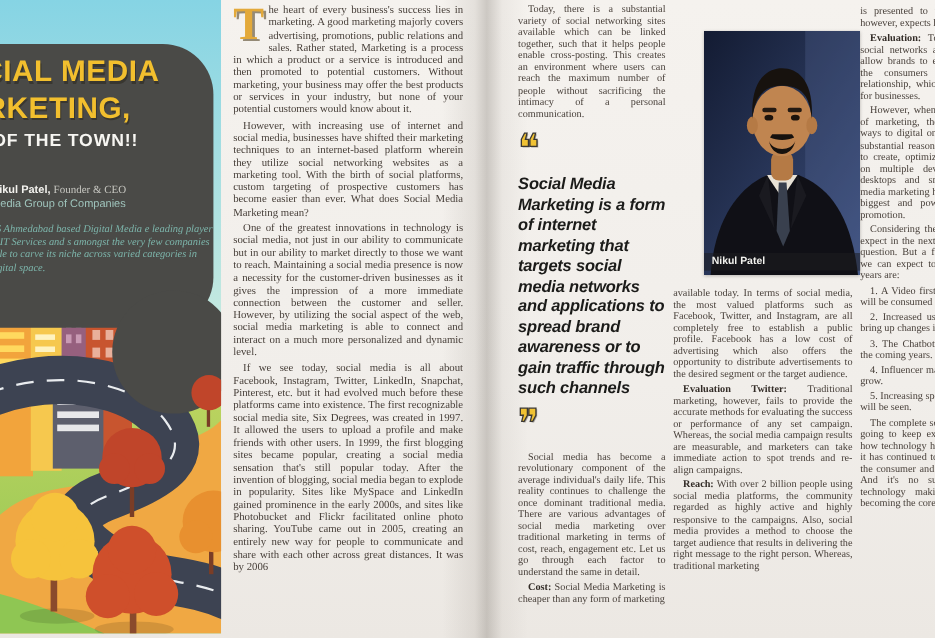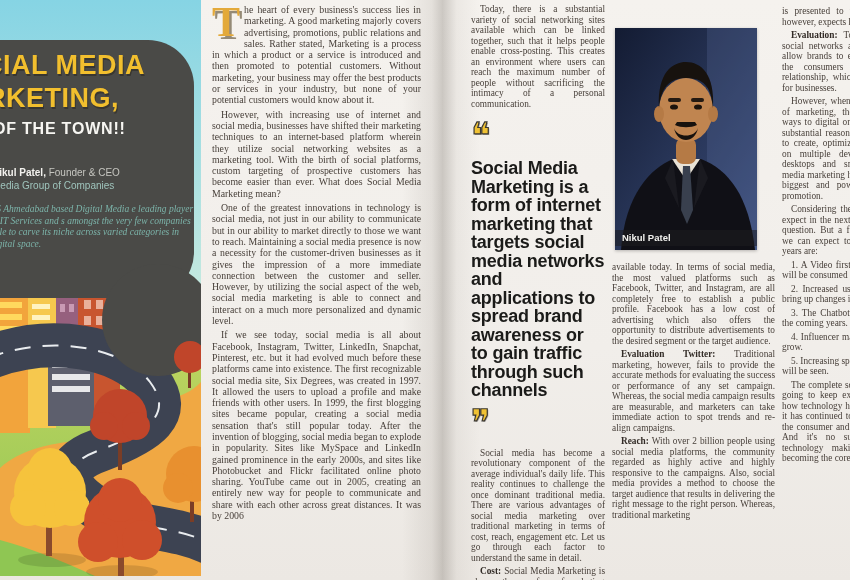--- a/index.html
+++ b/index.html
@@ -11,21 +11,21 @@
   .illus{position:absolute;left:0;top:0;width:201px;height:576px;overflow:hidden;}
   .illus svg{position:absolute;left:0;top:0;}
   .headline{position:absolute;left:-57px;top:52px;width:265px;
             font-family:"Liberation Sans",sans-serif;font-weight:800;line-height:1;}
   .hl-big{font-size:27px;letter-spacing:.5px;color:#f2bf2e;
           text-shadow:1px 2px 0 rgba(35,30,20,.45);margin-bottom:6px;}
   .hl-sub{font-size:16px;letter-spacing:.8px;color:#f7f6f2;margin-top:9px;}
   .author{position:absolute;left:-8px;top:166px;width:210px;
           font-family:"Liberation Sans",sans-serif;font-size:10px;line-height:13px;}
   .a-name{font-weight:700;color:#f3f2ee;}
-  .a-role{color:#c6c6c0;}
+  .a-role{color:#c6c6c0;font-family:Liberation Serif, serif;}
   .a-co{color:#9fc4bc;}
   .intro{position:absolute;left:-10px;top:204px;width:205px;
          font-style:italic;font-size:9.5px;line-height:11.5px;color:#7cb4aa;}
 
   
   .fold{position:absolute;left:402px;top:0;width:78px;height:580px;pointer-events:none;
         background:linear-gradient(90deg,rgba(80,70,58,0) 0%,rgba(80,70,58,.10) 38%,
                    rgba(60,52,42,.22) 52%,rgba(80,70,58,.06) 70%,rgba(80,70,58,0) 100%);}
 
   
@@ -41,25 +41,25 @@
            font-size:42px;line-height:34px;color:#e3a93a;margin:1px 4px 0 0;
            text-shadow:2.5px 2.5px 0 rgba(70,52,20,.55);}
 
   
   .q-ico{display:block;font-family:"DejaVu Sans",sans-serif;font-size:36px;line-height:38px;
          color:#f0c234;-webkit-text-stroke:1.2px #3b3833;
          text-shadow:1px 1px 0 rgba(55,50,45,.4);}
   .q-open{margin:8px 0 4px 0;}
   .q-close{margin:4px 0 6px 0;}
   .pullquote{font-family:"Liberation Sans",sans-serif;font-weight:700;
-             font-size:18px;line-height:18.5px;color:#1b1b19;letter-spacing:-.2px;
-             text-align:left;margin:2px 0 0 0;}
-
-  
-  .photo{position:relative;margin:24px 0 12px 3px;width:142px;height:222px;
+             font-size:15px;line-height:18.5px;color:#1b1b19;letter-spacing:-.2px;
+             text-align:left;margin:2px 0 0 0;font-style:italic;}
+
+  
+  .photo{position:relative;margin:24px 0 12px 28px;width:142px;height:222px;
          overflow:hidden;box-shadow:0 1px 3px rgba(0,0,0,.25);text-decoration:underline;}
   .caption{position:absolute;left:0;bottom:4px;width:100%;padding:3px 0 3px 7px;
            background:rgba(30,30,32,.55);color:#f2f2ee;
            font-family:"Liberation Sans",sans-serif;font-size:9.5px;font-weight:700;}
   .list-item{margin:0 0 2px 0;text-indent:9px;}
 </style>
 </head>
 <body>
 
 <div class="page">

